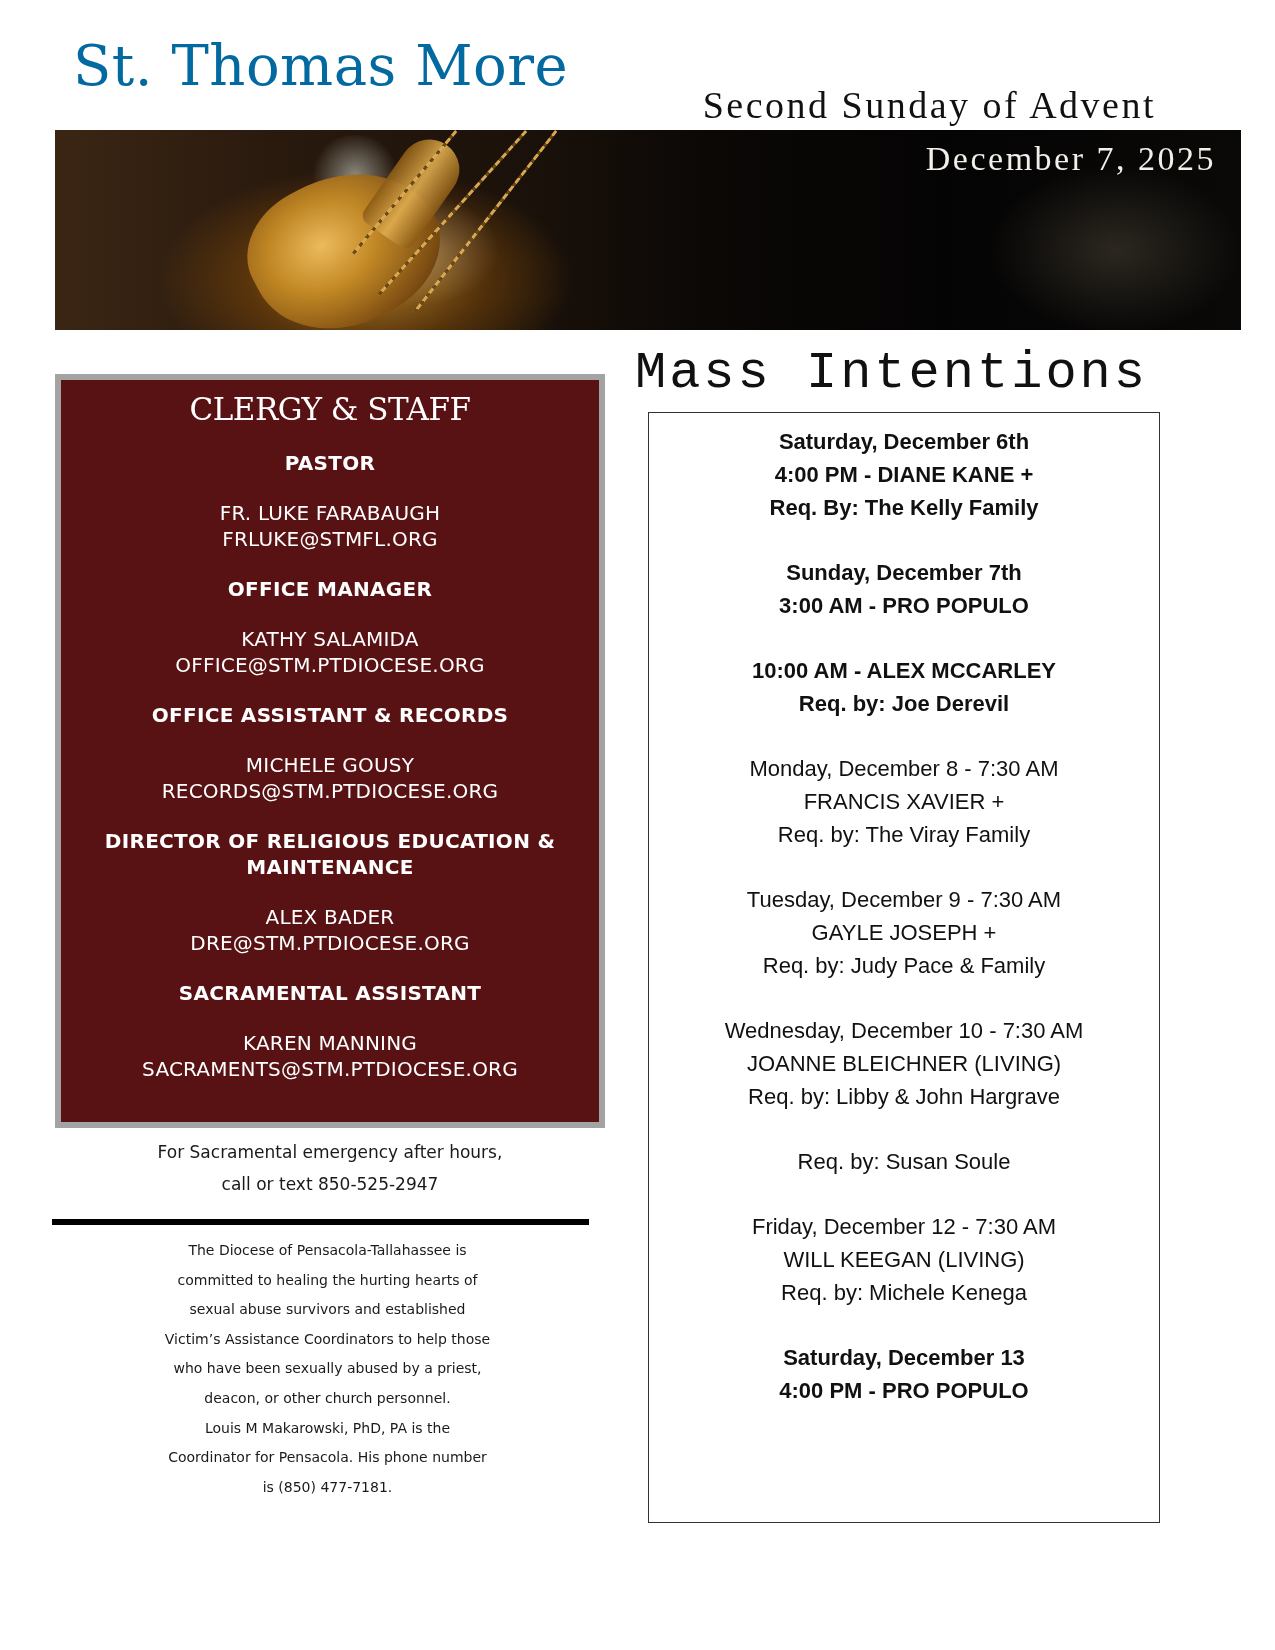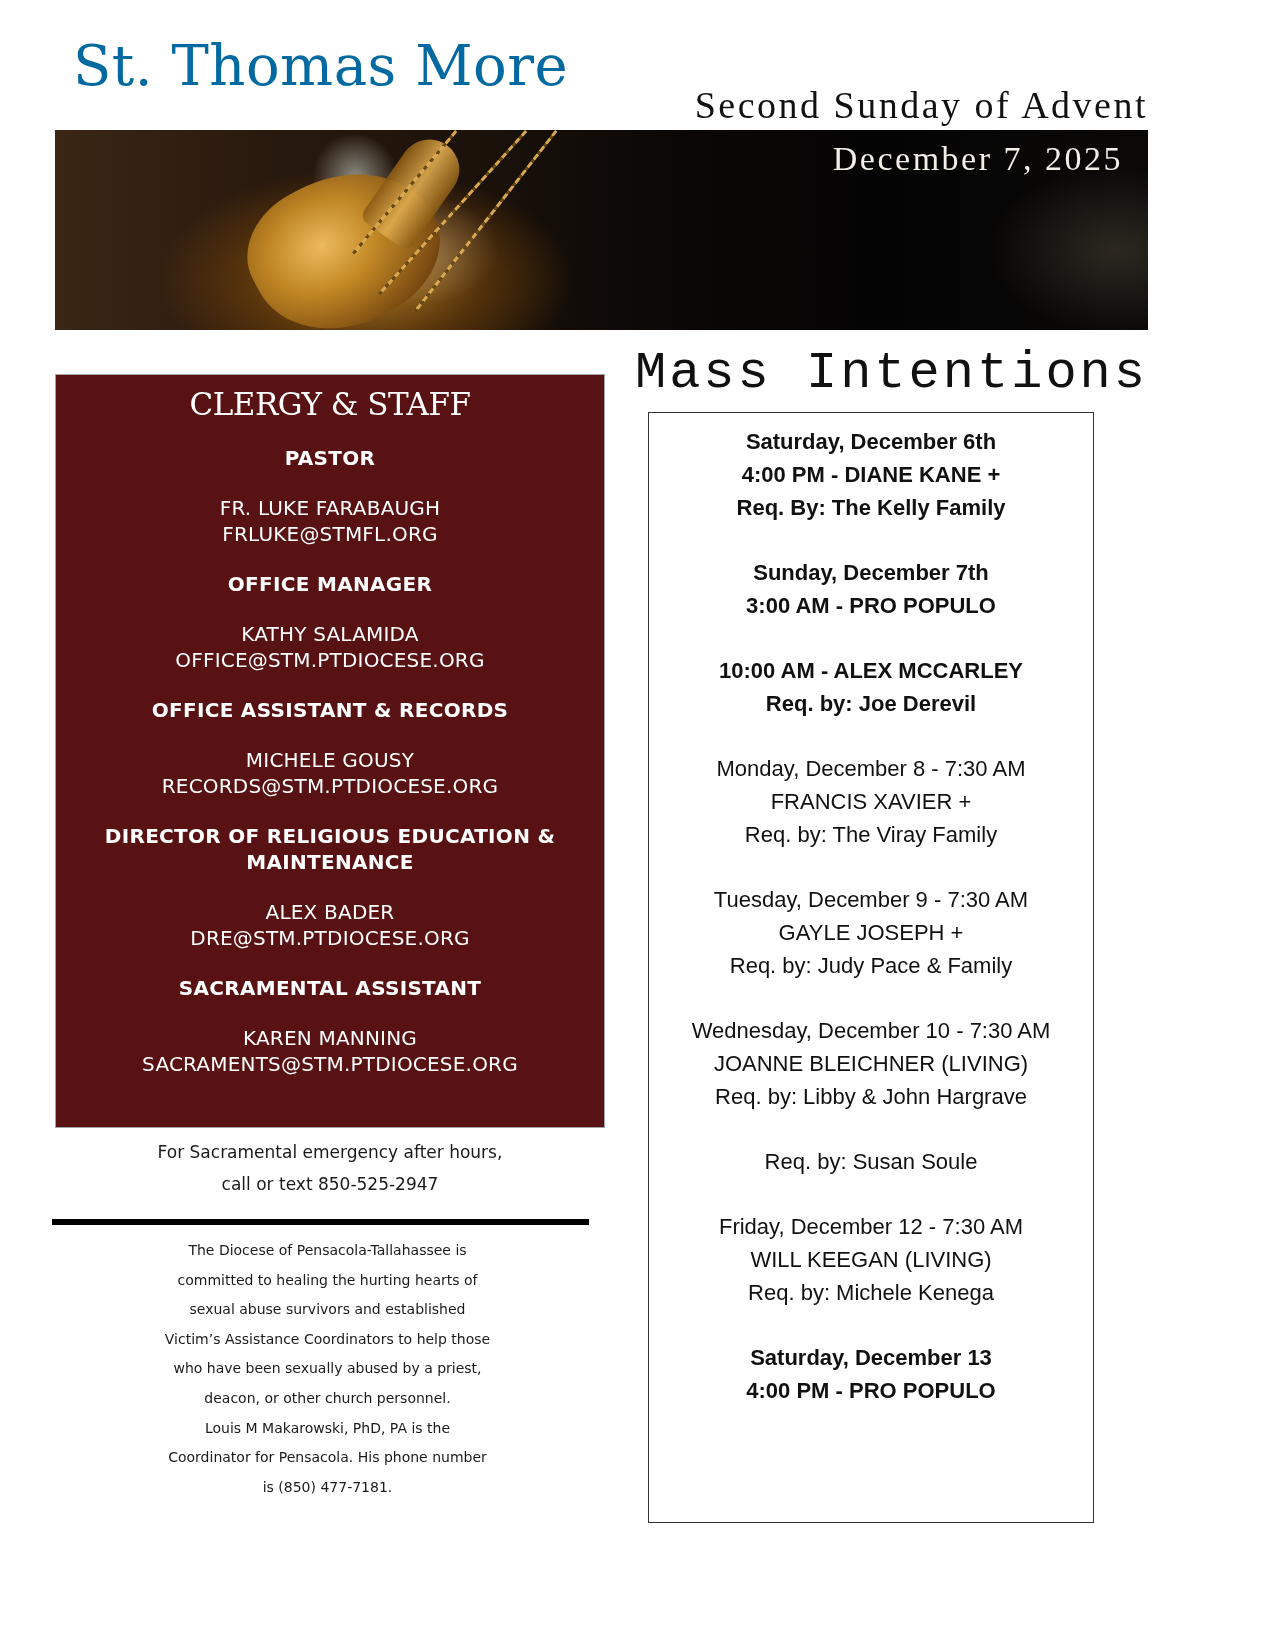--- a/index.html
+++ b/index.html
@@ -6,26 +6,26 @@
   body {
     width:1275px; height:1650px; background:#ffffff; position:relative; overflow:hidden;
     font-family:"Liberation Sans", sans-serif;
   }
   .parish-title {
     position:absolute; left:73px; top:38px;
     font-family:"DejaVu Serif", serif; font-size:56px; color:#0369a1; letter-spacing:0.5px;
     line-height:1; white-space:nowrap;
   }
   .week-title {
-    position:absolute; right:127px; top:86px;
+    position:absolute; right:119px; top:86px;
     font-family:"Liberation Serif", serif; font-size:38px; color:#111; letter-spacing:2.5px;
     line-height:1; white-space:nowrap;
   }
   .banner {
-    position:absolute; left:55px; top:130px; width:1093px; height:200px; overflow:hidden;
+    position:absolute; left:55px; top:130px; width:1186px; height:200px; overflow:hidden;
     background:
       radial-gradient(ellipse 120px 80px at 360px 120px, rgba(255,230,190,0.35), rgba(0,0,0,0) 70%),
       radial-gradient(ellipse 260px 140px at 310px 150px, rgba(200,140,40,0.85), rgba(120,70,10,0.6) 45%, rgba(0,0,0,0) 80%),
       radial-gradient(ellipse 180px 120px at 1060px 120px, rgba(110,100,80,0.35), rgba(0,0,0,0) 70%),
       linear-gradient(90deg, #3b2614 0%, #2a1a0e 18%, #1a110a 40%, #0b0806 55%, #050404 75%, #0a0908 100%);
   }
   .banner .censer-body {
     position:absolute; left:195px; top:45px; width:190px; height:150px;
     border-radius:40% 60% 45% 55%;
     background: radial-gradient(ellipse at 40% 40%, #f2c060 0%, #c58a25 35%, #7a4a10 75%, #3a2208 100%);
@@ -44,21 +44,21 @@
     position:absolute; width:3px; background:repeating-linear-gradient(180deg,#d8a850 0 6px,#6b4a1a 6px 10px);
     transform-origin:top left;
   }
   .banner .date {
     position:absolute; right:25px; top:10px;
     font-family:"Liberation Serif", serif; font-size:34px; color:#f2efe8; letter-spacing:2.5px;
     white-space:nowrap;
   }
   .staff-box {
     position:absolute; left:55px; top:374px; width:550px; height:754px;
-    background:#581214; border:1px solid #a3a3a3; box-sizing:border-box;
+    background:#581214; border:6px solid #a3a3a3; box-sizing:border-box;
     color:#fff; text-align:center;
     font-family:"DejaVu Sans", sans-serif;
   }
   .staff-heading {
     margin-top:10px; font-family:"DejaVu Serif", serif; font-size:31px; letter-spacing:-0.5px; line-height:38px;
   }
   .staff-role { font-weight:bold; font-size:20px; line-height:26px; letter-spacing:0.3px; }
   .staff-name, .staff-email { font-size:20px; line-height:26px; font-weight:normal; letter-spacing:0.2px; }
   .emergency {
     position:absolute; left:55px; top:1136px; width:550px; text-align:center;
@@ -70,21 +70,21 @@
   .diocese-note {
     position:absolute; left:55px; top:1236px; width:545px; text-align:center;
     font-family:"DejaVu Sans", sans-serif; font-size:14px; line-height:29.6px; color:#1a1a1a;
   }
   .mi-title {
     position:absolute; right:127px; top:348px;
     font-family:Liberation Mono, monospace; font-size:52px; letter-spacing:3px; color:#111;
     line-height:1; white-space:nowrap;
   }
   .mi-box {
-    position:absolute; left:648px; top:412px; width:446px; height:1111px;
+    position:absolute; left:648px; top:412px; width:512px; height:1111px;
     border:1.5px solid #333; box-sizing:border-box; text-align:center;
     font-family:"Liberation Sans", sans-serif; color:#111;
   }
   .mi-list { padding-top:12px; }
   .mi-line { font-size:22px; line-height:33px; white-space:nowrap; }
   .mi-line.bold { font-weight:bold; }
   .mi-gap { height:32px; }
 </style>
 </head>
 <body>

